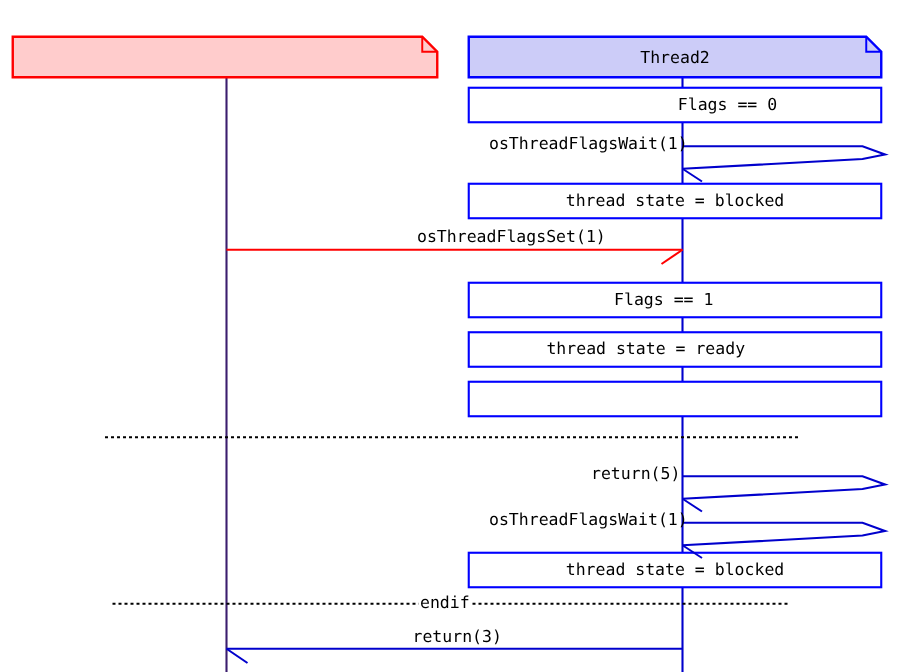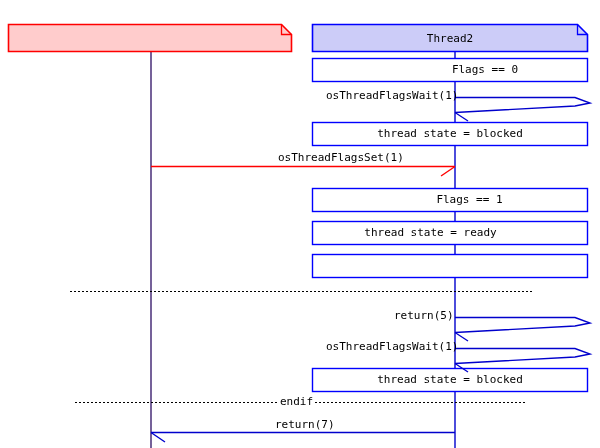--- a/index.html
+++ b/index.html
@@ -112,25 +112,25 @@
     </g>
 
     <line x1="70" y1="291.5" x2="533" y2="291.5" stroke="#000000" stroke-width="1.2" stroke-dasharray="2 2"></line>
     <line x1="75" y1="402.5" x2="525" y2="402.5" stroke="#000000" stroke-width="1.2" stroke-dasharray="2 2"></line>
   </svg>
 
   <div class="participant-label" style="left:312px; top:33px; width:276px;">Thread2</div>
 
   <div class="note-label" style="left:329px; top:64px; width:312px;">Flags == 0</div>
   <div class="note-label" style="left:312px; top:128px; width:276px;">thread state = blocked</div>
-  <div class="note-label" style="left:312px; top:194px; width:261px;margin-left:27px;">Flags == 1</div>
+  <div class="note-label" style="left:312px; top:194px; width:261px;">Flags == 1</div>
   <div class="note-label" style="left:312px; top:227px; width:237px;">thread state = ready</div>
   <div class="note-label" style="left:312px; top:374px; width:276px;">thread state = blocked</div>
 
   <div class="msg-label" style="left:326px; top:90px;">osThreadFlagsWait(1)</div>
   <div class="msg-label" style="left:242px; top:152px;margin-left:36px;">osThreadFlagsSet(1)</div>
   <div class="msg-label" style="left:394px; top:310px;">return(5)</div>
   <div class="msg-label" style="left:326px; top:341px;">osThreadFlagsWait(1)</div>
-  <div class="msg-label" style="left:275px; top:419px;">return(7)</div>
+  <div class="msg-label" style="left:275px; top:419px;">return(3)</div>
 
   <div class="divider-label" style="left:279px; top:396px;">endif</div>
 
 </div>
 
 </body></html>

